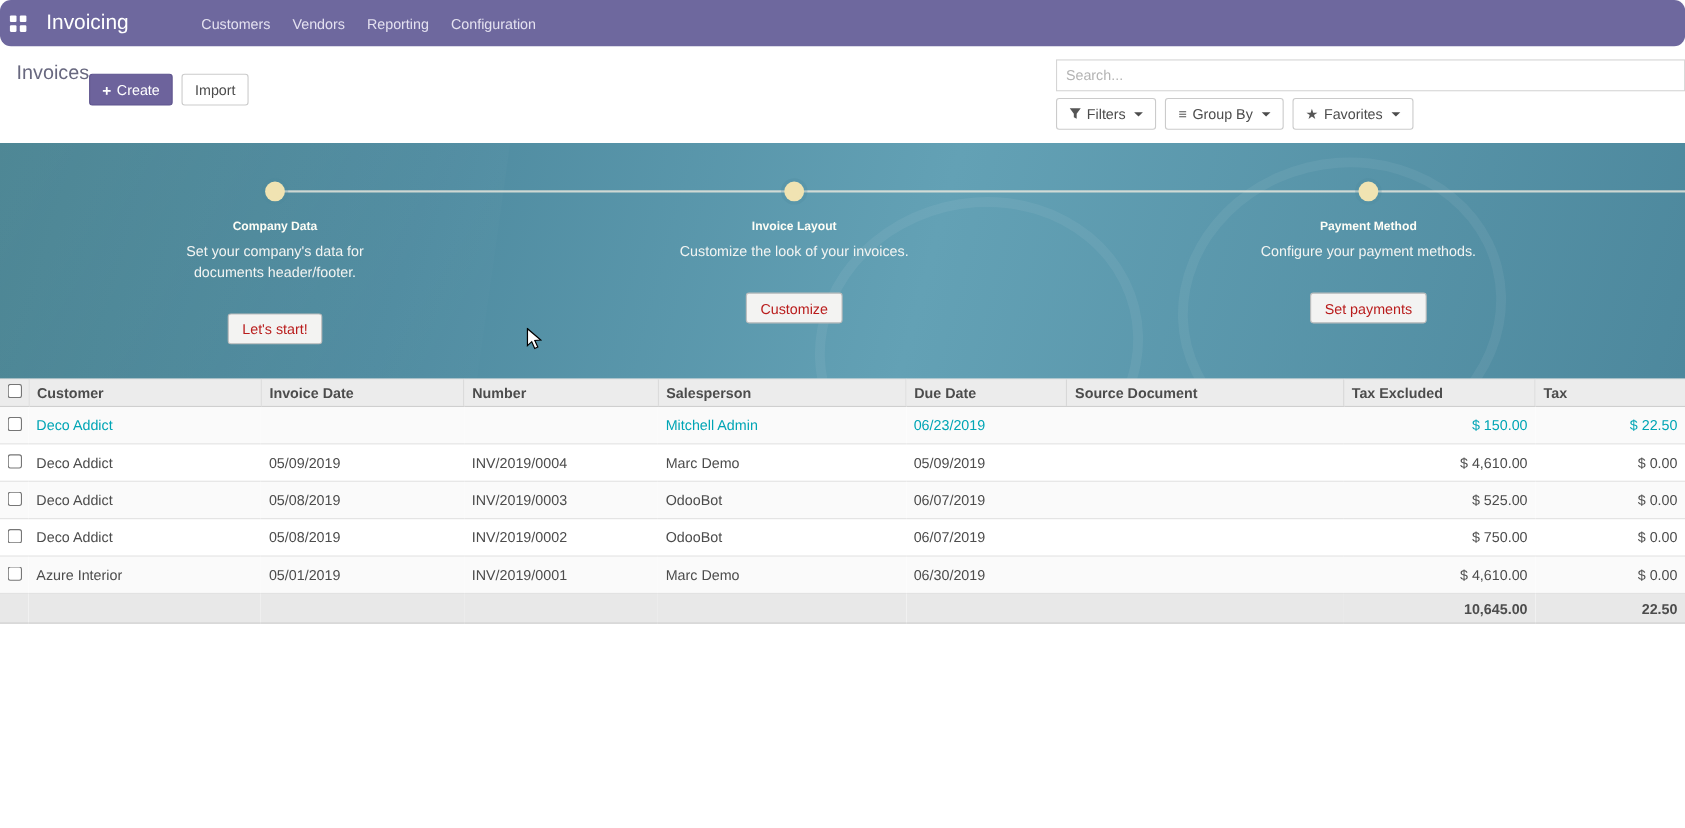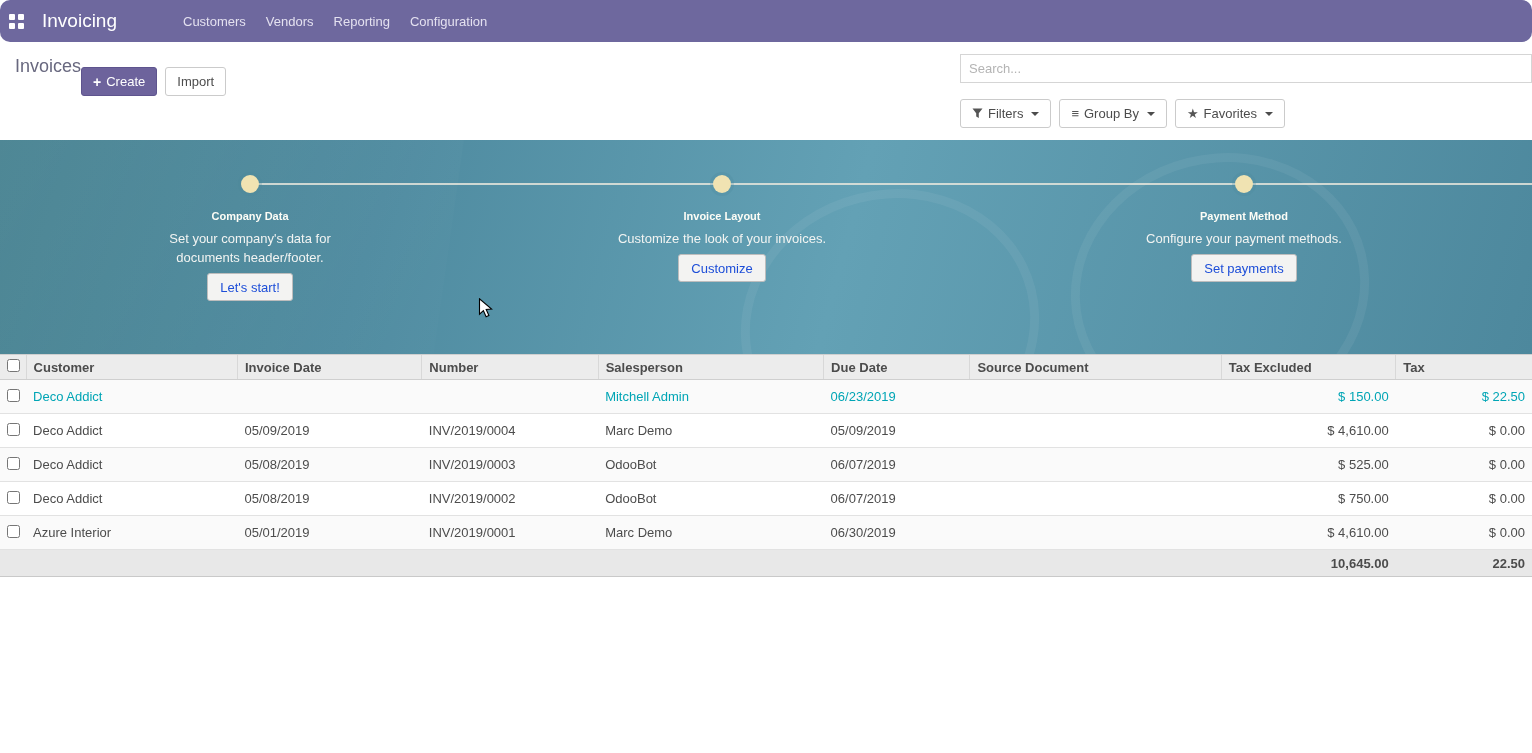--- a/index.html
+++ b/index.html
@@ -73,21 +73,21 @@
     width: 100%;
     height: 29px;
     border: 1px solid #d5d5d5;
     padding: 0 8px;
     font-size: 13px;
     font-family: "Liberation Sans", sans-serif;
     color: #4c4c4c;
     outline: none;
   }
   .search-input::placeholder { color: #b4b4b4; }
-  .filter-bar { display: flex; gap: 8px; margin-top: 16px; }
+  .filter-bar { display: flex; gap: 8px; margin-top: 6px; }
   .caret {
     width: 0; height: 0;
     border-left: 4px solid transparent;
     border-right: 4px solid transparent;
     border-top: 4px solid #4c4c4c;
     margin-left: 3px;
   }
   .icon-glyph { font-size: 13px; color: #555; }
   .funnel-svg { display: block; }
 
@@ -134,29 +134,29 @@
   }
   .step-title { font-size: 11px; font-weight: bold; margin-top: 17px; color: #fdfdf6; }
   .step-desc {
     font-size: 13px;
     line-height: 19px;
     margin: 7px auto 0;
     max-width: 215px;
     color: #f2f4f2;
   }
   .step-btn {
-    margin-top: 6px;
+    margin-top: 28px;
     height: 28px;
     padding: 0 12px;
     font-size: 13px;
     font-family: "Liberation Sans", sans-serif;
     background: #f3f3f2;
     border: 1px solid #bdbdbd;
     border-radius: 3px;
-    color: #1d4ed8;
+    color: #b91c1c;
     cursor: pointer;
   }
 
   
   table.list {
     width: 100%;
     border-collapse: collapse;
     table-layout: fixed;
     font-size: 13px;
     color: #4c4c4c;

